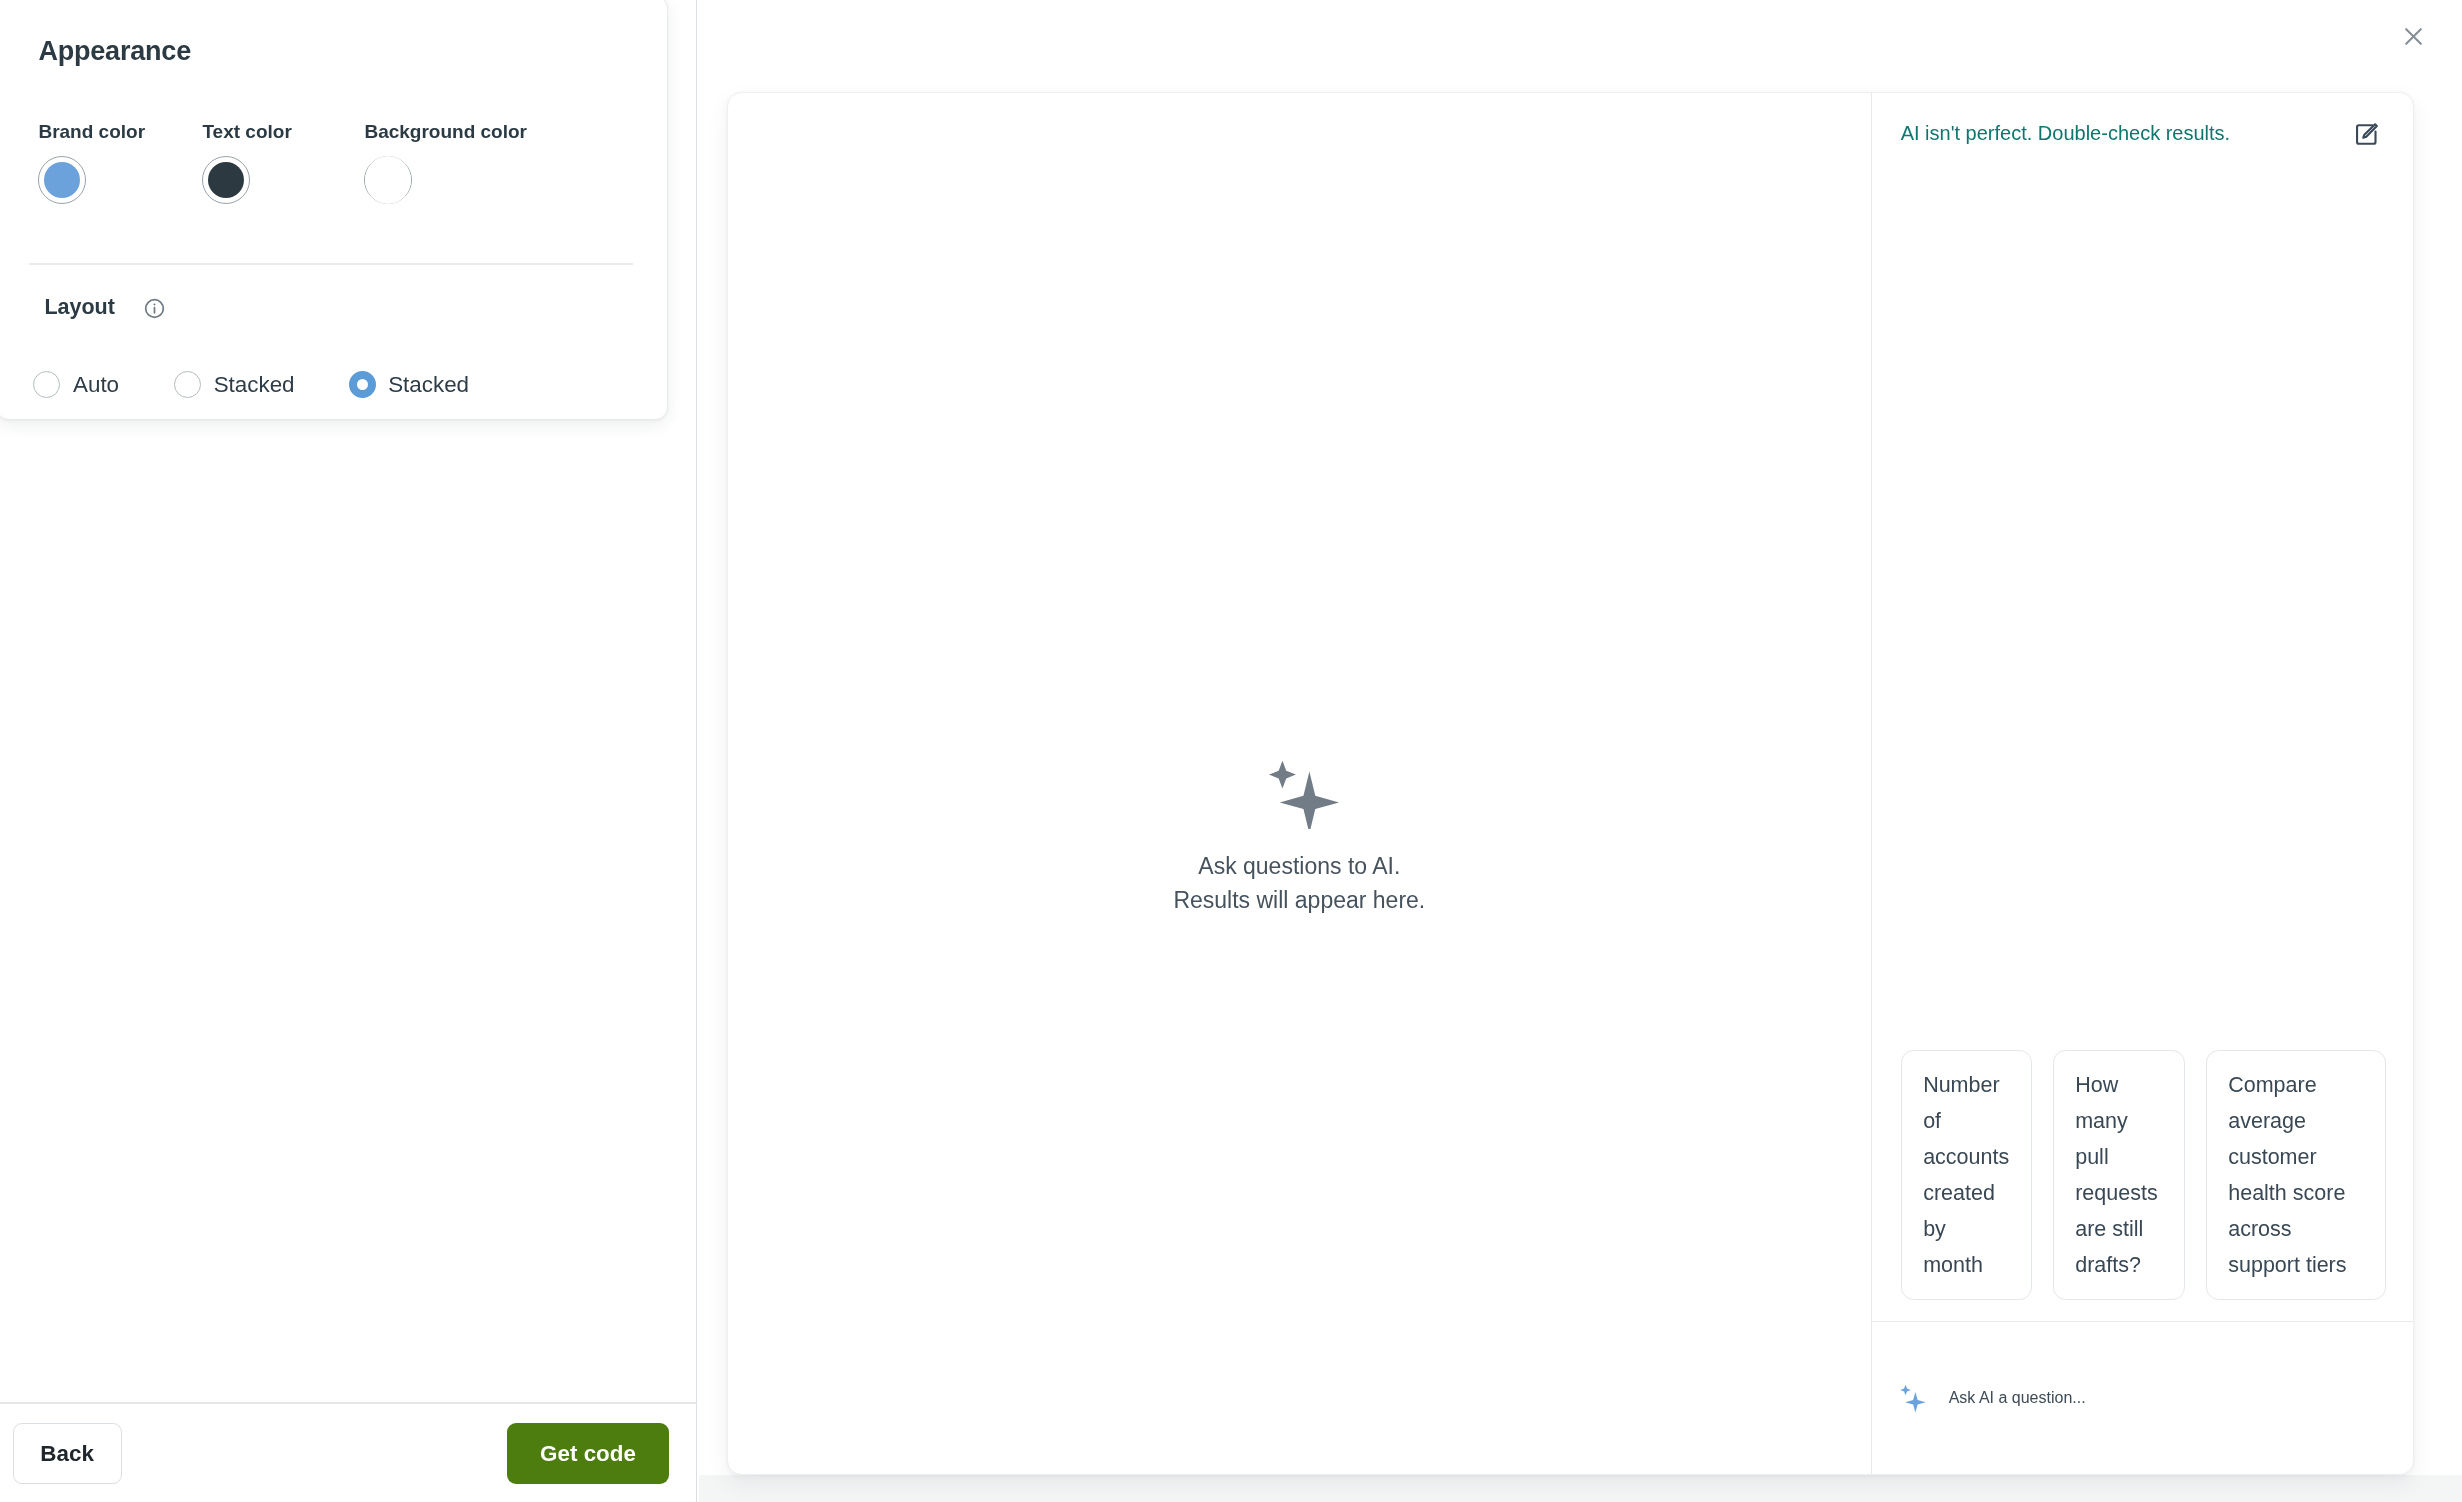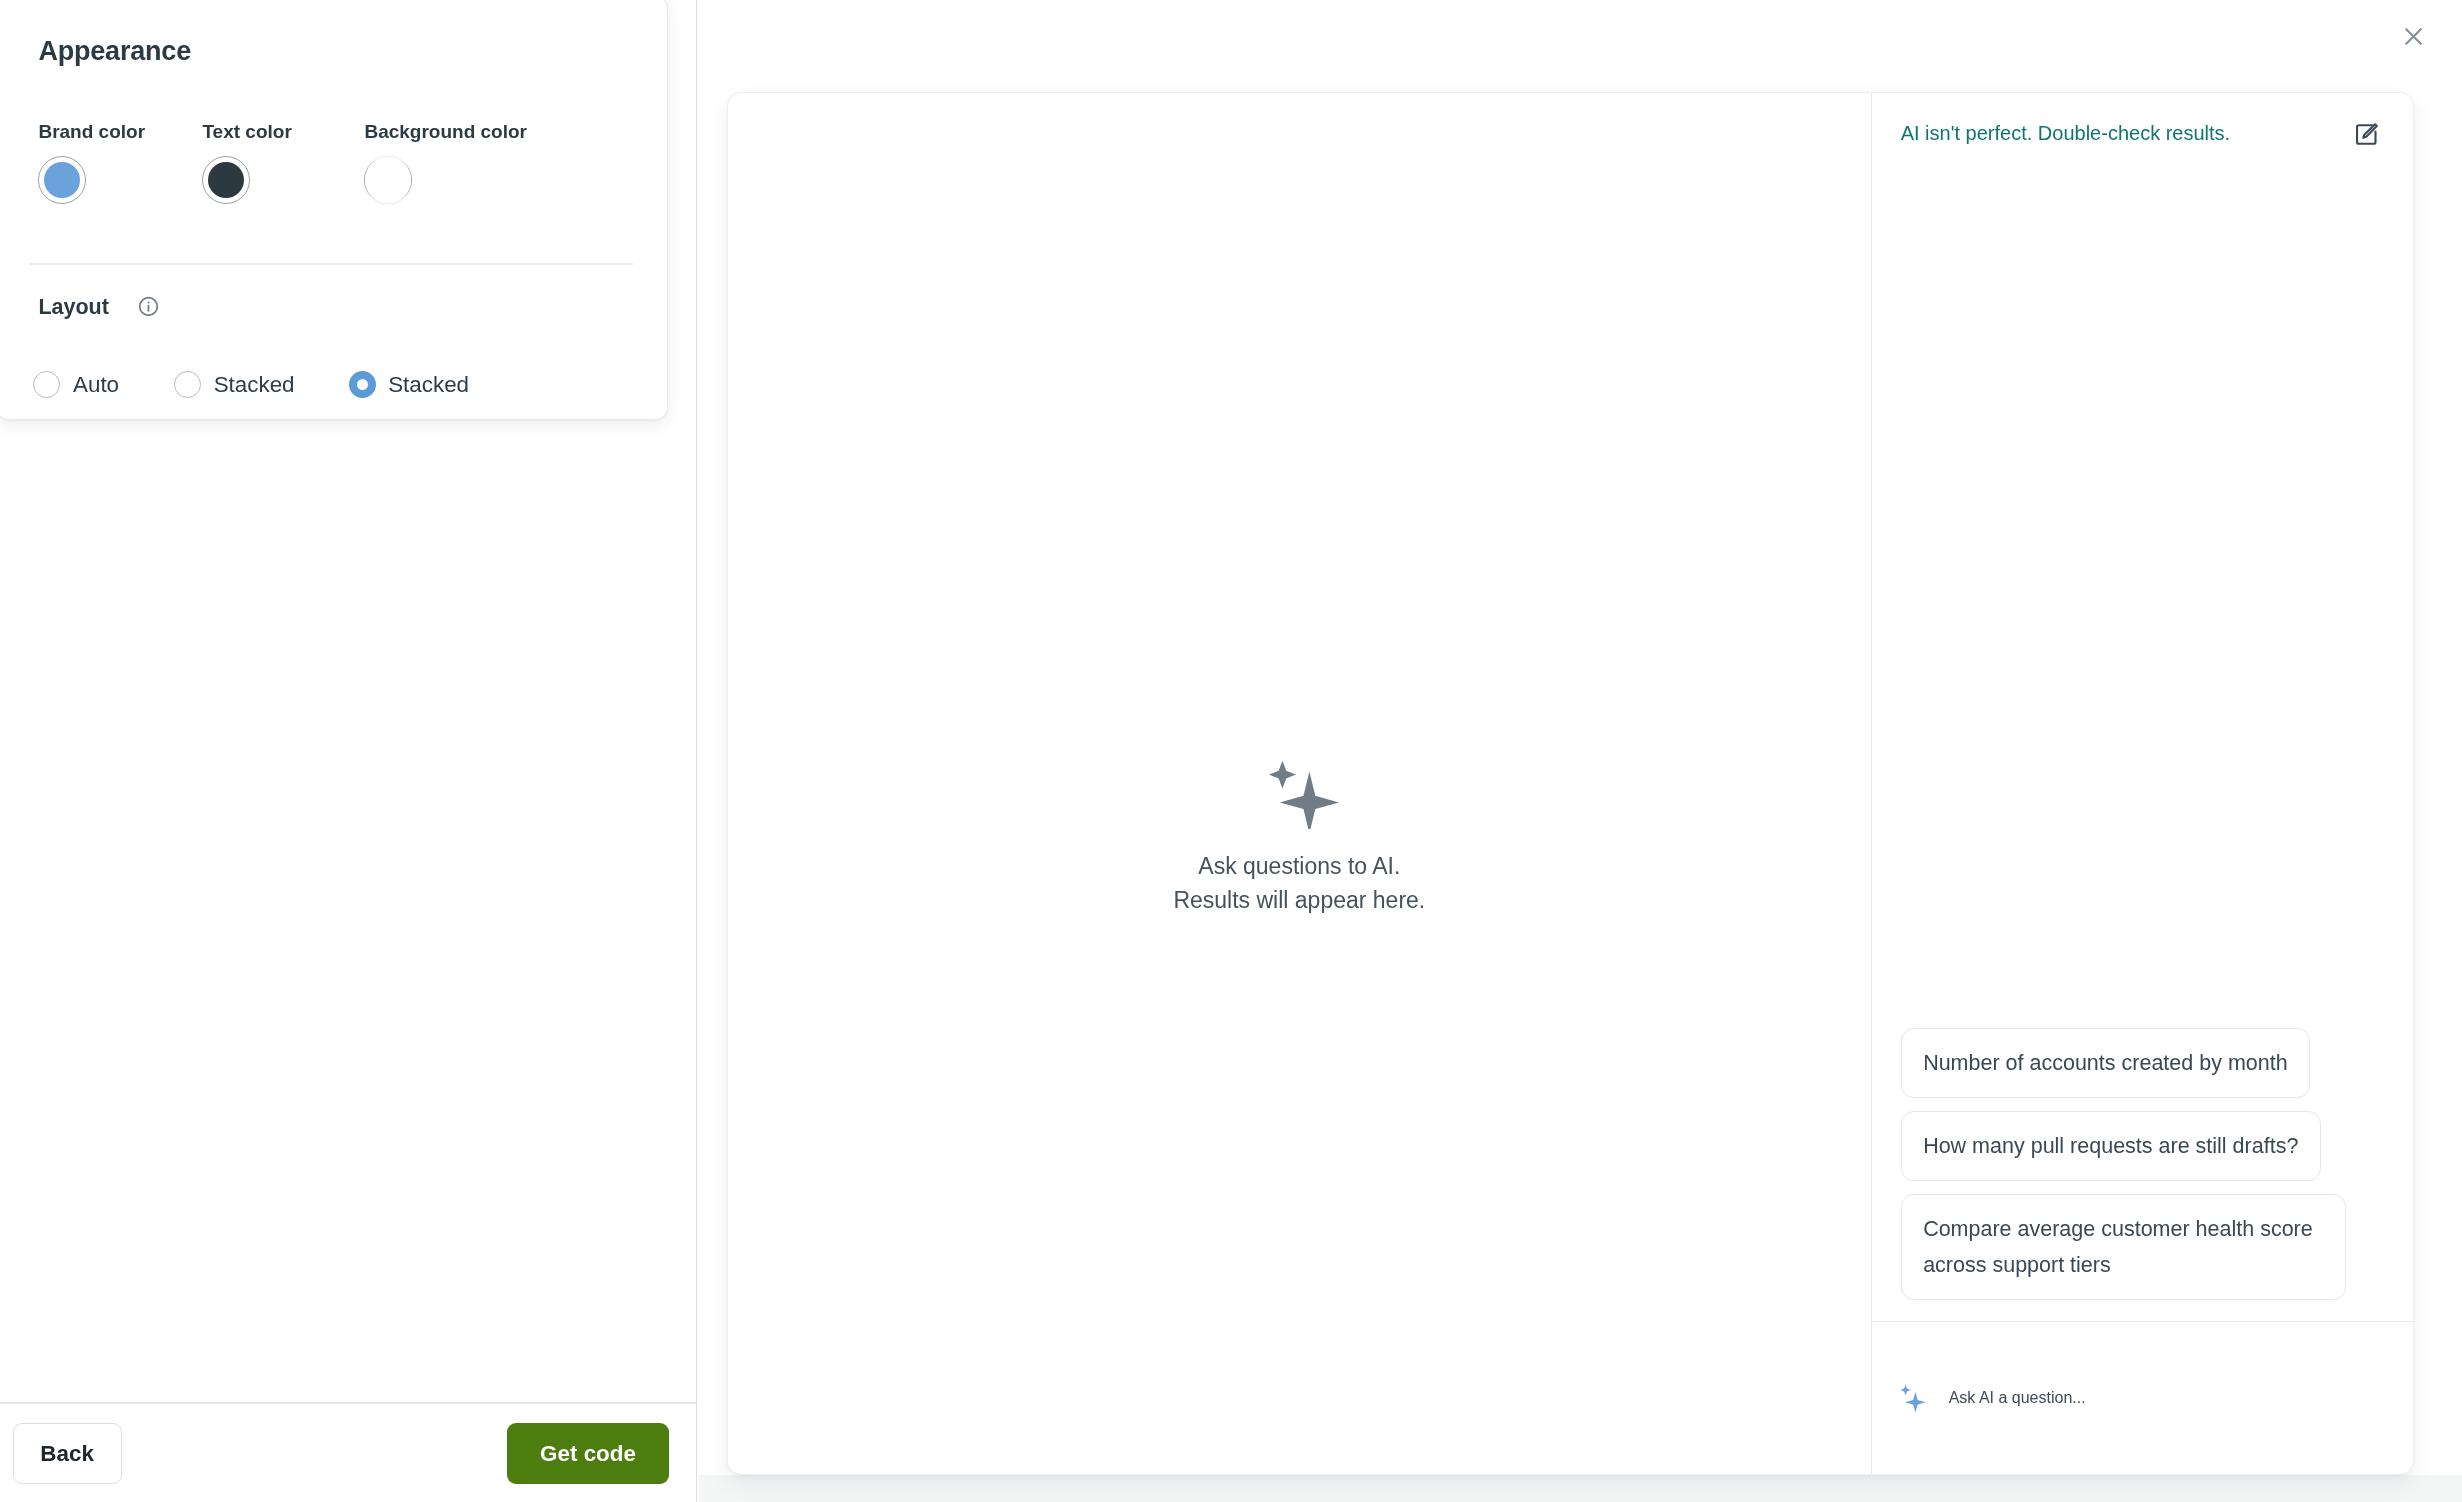--- a/index.html
+++ b/index.html
@@ -49,22 +49,22 @@
   }
   .swatch-dot { width: 36px; height: 36px; border-radius: 50%; }
   .swatch-ring.plain { border: 1.8px solid #9aa3aa; }
   .swatch-ring.plain .swatch-dot { width: 48px; height: 48px; }
 
   .divider-h {
     position: absolute; left: 32px; top: 266px;
     width: 604px; height: 1.8px; background: #e9ebed;
   }
   .layout-head {
-    position: absolute; left: 41px; top: 298px;
-    display: flex; align-items: flex-start; gap: 28px;
+    position: absolute; left: 47px; top: 298px;
+    display: flex; align-items: flex-end; gap: 28px;
   }
   .layout-head .t { font-size: 21.5px; font-weight: 700; color: #2b3a43; }
   .info-icon { width: 23px; height: 23px; display:block; }
 
   .radio-row { position: absolute; left: 36px; top: 374px; display: flex; align-items: flex-start; }
   .radio-item { display: flex; align-items: center; cursor: pointer; }
   .radio-item.r0 { margin-left: 0; }
   .radio-item.r1 { margin-left: 55px; }
   .radio-item.r2 { margin-left: 54px; }
   .radio-circle {
@@ -150,21 +150,21 @@
     padding: 23px 29px 0 29px;
   }
   .disclaimer-text { font-size: 20px; color: #0f766e; line-height: 27px; padding-top: 3.6px; }
   .edit-btn {
     width: 36px; height: 36px; border: none; background: none; cursor: pointer;
     display: flex; align-items: center; justify-content: center; padding: 0;
   }
   .suggestions {
     margin-top: auto;
     padding: 0 27px 21.5px 29px;
-    display: flex; flex-direction: column; gap: 13px;
+    display: flex; flex-direction: row; gap: 21px;
   }
   .suggestion-chip {
     border: 1.8px solid #e4e7e9; border-radius: 12.6px;
     background: #ffffff; cursor: pointer;
     padding: 16px 21.5px;
     font-size: 21.5px; line-height: 36px; color: #394854;
     font-family: "Liberation Sans", sans-serif;
     text-align: left;
   }
   .chip-wide { align-self: flex-start; }

